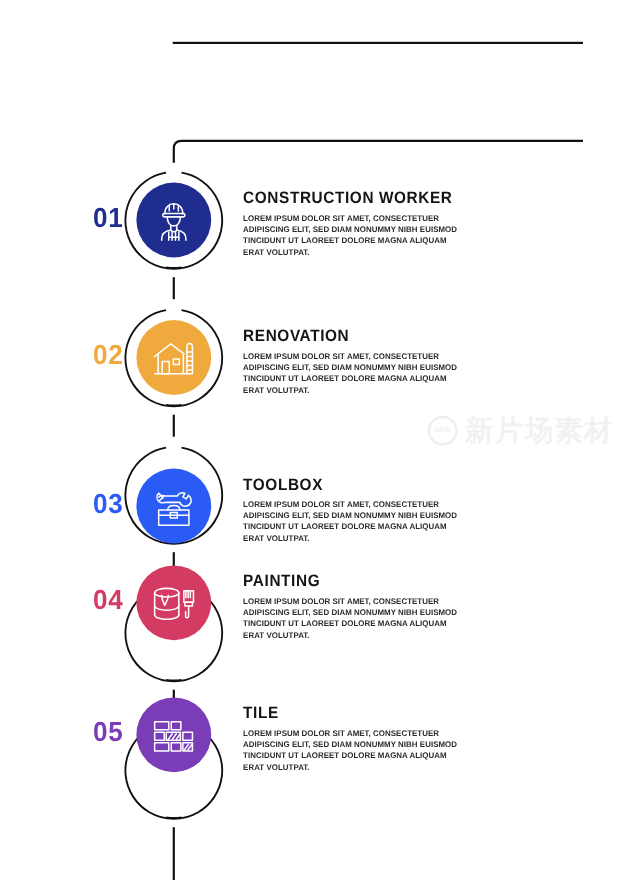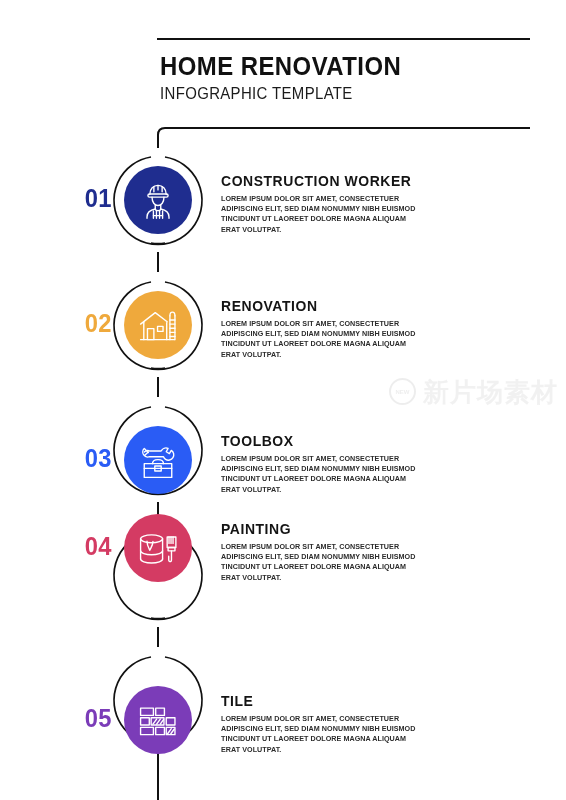--- a/index.html
+++ b/index.html
@@ -167,24 +167,20 @@
     letter-spacing: 1px;
     line-height: 26px;
   }
 </style>
 </head>
 <body>
 
 <div id="page">
 
   <div class="top-rule"></div>
-  <div class="title-block">
-    <div class="title-main">HOME RENOVATION</div>
-    <div class="title-sub">INFOGRAPHIC TEMPLATE</div>
-  </div>
 
   <svg id="spine" viewBox="0 0 566 800" width="566" height="800" fill="none">
 
     <path d="M530 128 L165 128 Q158 128 158 135 L158 148" stroke="#111111" stroke-width="2" fill="none"></path>
 
     <path d="M158 252 L158 272" stroke="#111111" stroke-width="2"></path>
     <path d="M158 377 L158 397" stroke="#111111" stroke-width="2"></path>
     <path d="M158 502 L158 522" stroke="#111111" stroke-width="2"></path>
     <path d="M158 627 L158 647" stroke="#111111" stroke-width="2"></path>
     <path d="M158 752 L158 800" stroke="#111111" stroke-width="2"></path>
@@ -293,21 +289,21 @@
         <rect x="35" y="23.5" width="7.5" height="3.6"></rect>
         <path d="M38.7 27.1 L38.7 37 C38.7 38.4 37.6 39.3 36.5 38.7 C35.9 38.4 35.7 37.7 35.7 37 L35.7 33"></path>
       </svg>
     </div>
     <div class="txt">
       <div class="txt-title">PAINTING</div>
       <div class="txt-body">LOREM IPSUM DOLOR SIT AMET, CONSECTETUER ADIPISCING ELIT, SED DIAM NONUMMY NIBH EUISMOD TINCIDUNT UT LAOREET DOLORE MAGNA ALIQUAM ERAT VOLUTPAT.</div>
     </div>
   </div>
 
-  <div class="row" style="top:672px">
+  <div class="row" style="top:620px">
     <div class="num" style="color:#7b3cb8">05</div>
     <div class="badge" style="background:#7b3cb8">
       <svg width="44" height="44" viewBox="0 0 48 48" fill="none" stroke="#ffffff" stroke-width="1.5" stroke-linecap="round" stroke-linejoin="round">
         <rect x="5" y="11" width="14" height="8"></rect>
         <rect x="21.5" y="11" width="9.5" height="8"></rect>
         <rect x="5" y="21.5" width="9.5" height="8"></rect>
         <rect x="16.5" y="21.5" width="14" height="8"></rect>
         <rect x="33" y="21.5" width="9.5" height="8"></rect>
         <rect x="5" y="32" width="14" height="8"></rect>
         <rect x="21.5" y="32" width="9.5" height="8"></rect>

